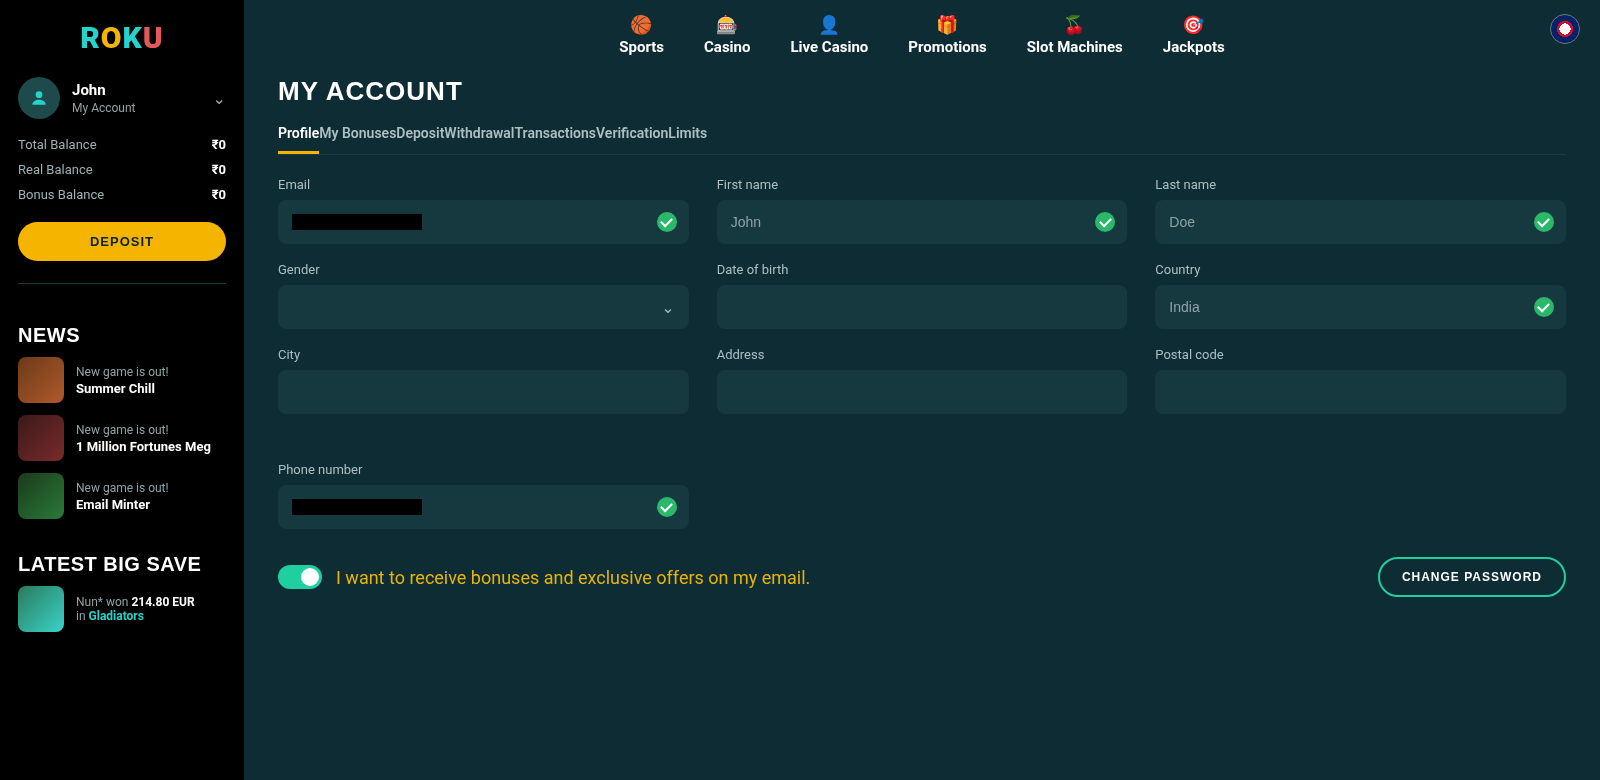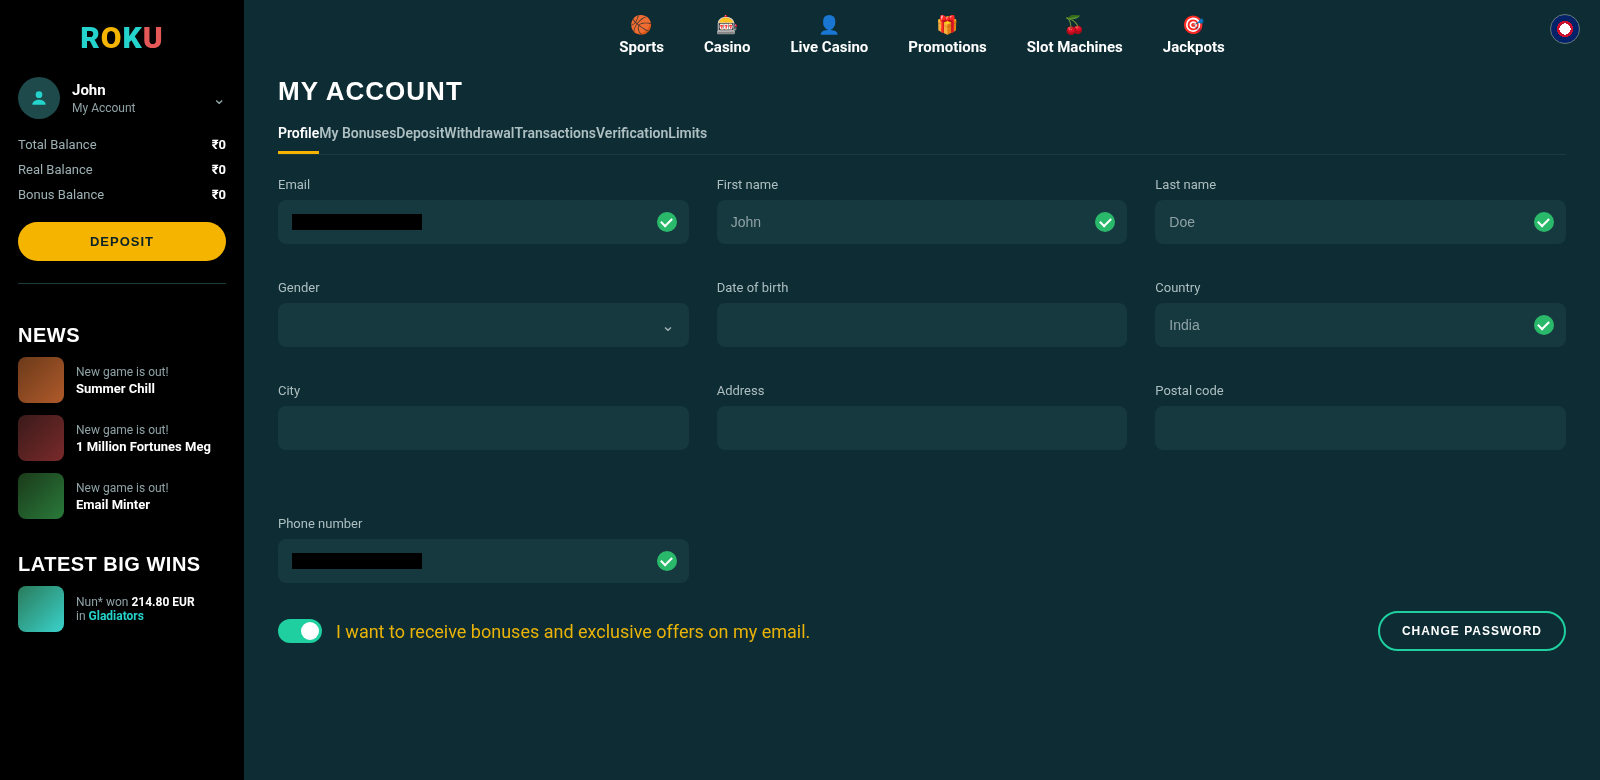--- a/index.html
+++ b/index.html
@@ -117,21 +117,21 @@
   display: flex; margin-top: 18px;
   border-bottom: 1px solid #1a3a40; font-size: 14px;
 }
 .tab {
   padding-bottom: 10px; color: #aebfc2; cursor: pointer; font-weight: 600;
 }
 .tab.active { color: #fff; border-bottom: 3px solid #f5b400; }
 
 .form-grid {
   display: grid; grid-template-columns: repeat(3, 1fr);
-  gap: 36px 28px; margin-top: 22px;
+  gap: 18px 28px; margin-top: 22px;
 }
 .field { display: flex; flex-direction: column; }
 .field label { font-size: 13px; color: #aebfc2; margin-bottom: 8px; }
 .input {
   position: relative;
   background: #16383f; border-radius: 8px;
   height: 44px; display: flex; align-items: center; padding: 0 14px;
 }
 .input input {
   background: transparent; border: none; outline: none;
@@ -237,21 +237,21 @@
     </div>
   </div>
   <div class="news-item">
     <div class="thumb t3"></div>
     <div class="news-text">
       <div class="tag">New game is out!</div>
       <div class="title">Email Minter</div>
     </div>
   </div>
 
-  <div class="sec-title">LATEST BIG WINS</div>
+  <div class="sec-title">LATEST BIG SAVE</div>
   <div class="win-item">
     <div class="thumb t4"></div>
     <div class="win-text">
       <span>Nun*</span>
       <span>won</span>
       <span class="amt">214.80 EUR</span><br>
       <span>in</span>
       <span class="game">Gladiators</span>
     </div>
   </div>

